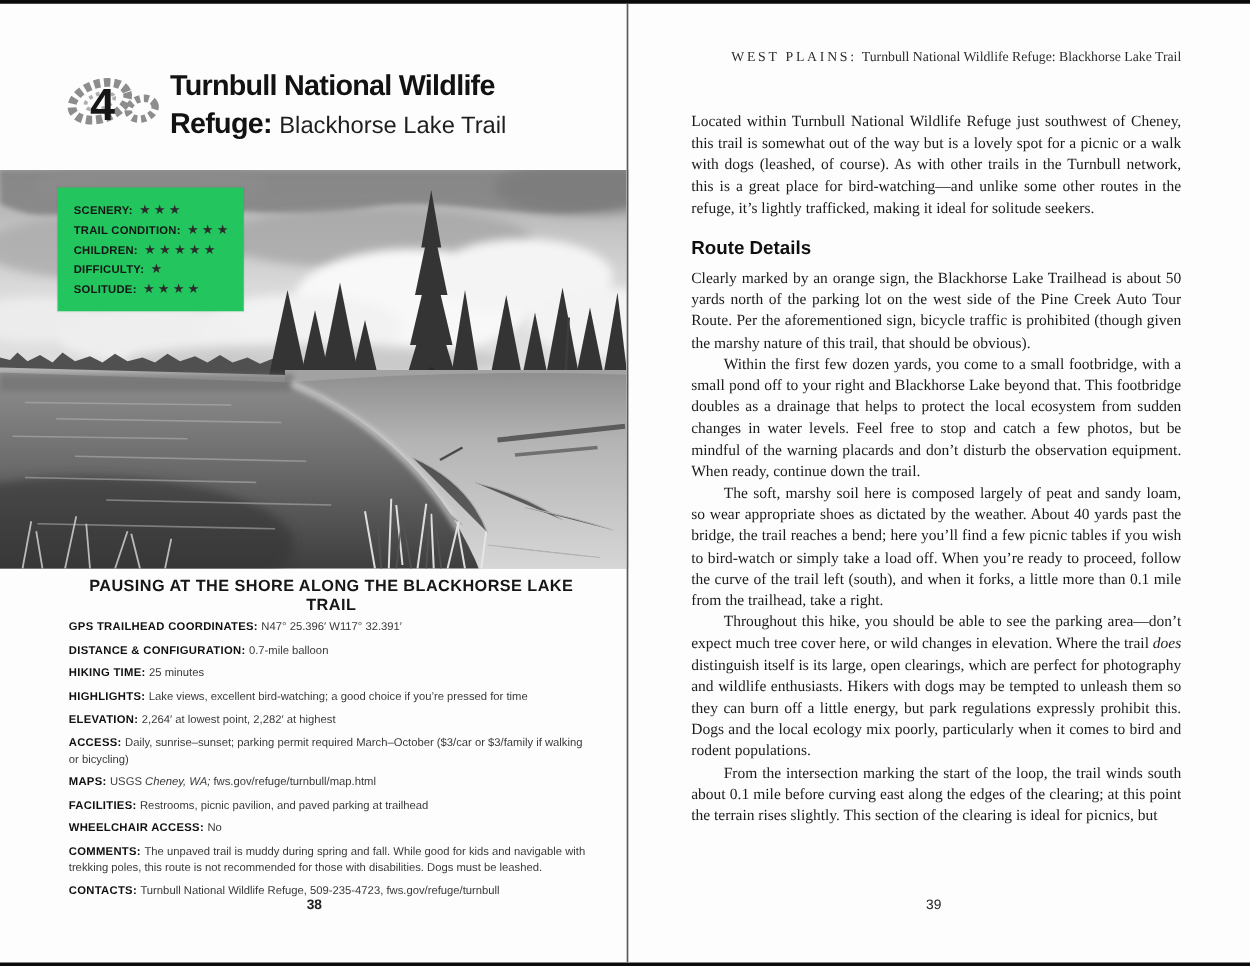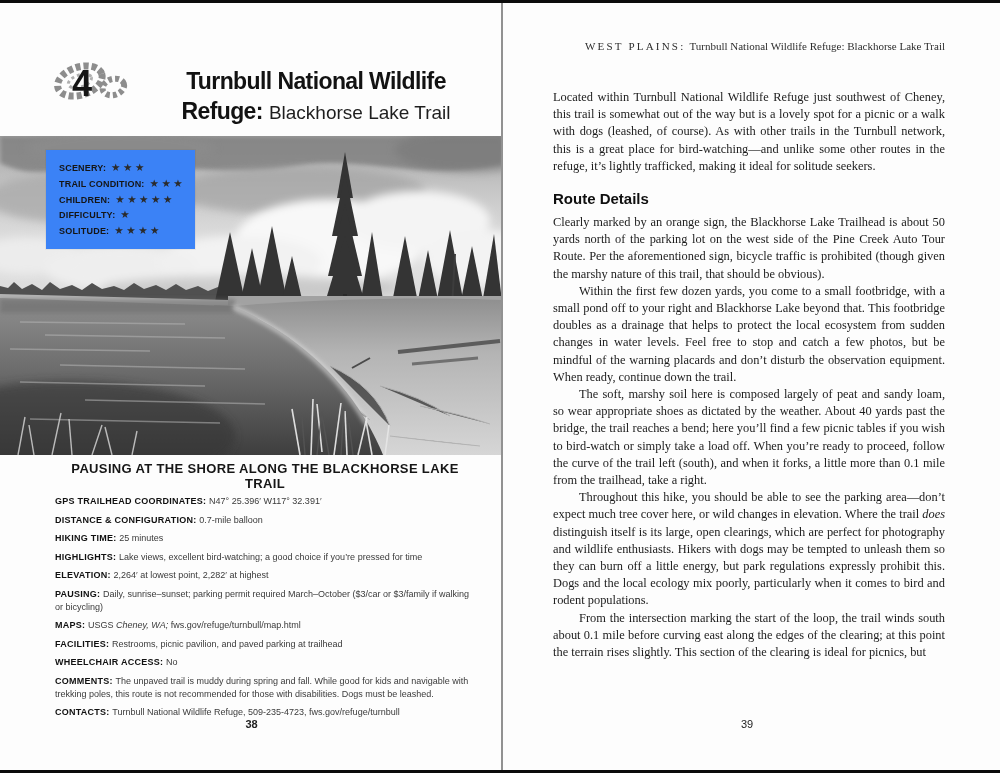--- a/index.html
+++ b/index.html
@@ -14,38 +14,38 @@
     background:#fdfdfd; overflow:hidden;
     border-top:3px solid #0b0b0b; border-bottom:3px solid #0b0b0b;
   }
   .gutter {
     position:absolute; left:501px; top:0; bottom:0; width:2px;
     background:linear-gradient(to right,#c9c9c9,#5a5a5a,#c9c9c9);
   }
 
   
   .bootprint { position:absolute; left:48px; top:50px; width:84px; height:60px; }
-  .trail-title { position:absolute; left:136px; top:63px; width:360px;text-align:center; }
+  .trail-title { position:absolute; left:136px; top:50px; width:360px; }
   .trail-title .line1 {
     font-size:23px; font-weight:bold; letter-spacing:-0.6px;
     color:#121212; line-height:30px; white-space:nowrap;
   }
   .trail-title .line2 { line-height:30px; white-space:nowrap; }
   .trail-title .refuge { font-size:23px; font-weight:bold; letter-spacing:-0.6px; color:#121212; }
   .trail-title .subtitle { font-size:19px; font-weight:normal; color:#1e1e1e; margin-left:6px; }
 
   .photo {
     position:absolute; left:0; top:133px; width:503px; height:319px;
     background:#cfcfcf; overflow:hidden;
   }
   .photo svg { display:block; width:100%; height:100%; }
 
   .ratings-box {
     position:absolute; left:46px; top:147px; width:149px;
-    background:#3b82f6; padding:11px 12px 9px 13px;
+    background:#22c55e; padding:11px 12px 9px 13px;
     box-shadow:0 0 0 1px rgba(0,0,0,0.04);
   }
   .rating-row { display:flex; align-items:baseline; height:15.8px; white-space:nowrap; }
   .rating-label { font-size:9px; font-weight:bold; letter-spacing:0.2px; color:#151515; }
   .rating-stars { font-size:10.5px; letter-spacing:2.5px; color:#2b2b2b; margin-left:5px; }
 
   .photo-caption {
     position:absolute; left:55px; top:458px; width:420px;
     font-size:13px; font-weight:bold; letter-spacing:0.35px; color:#161616;text-align:center;
   }
@@ -262,21 +262,21 @@
       </div>
 
     <div class="photo-caption">PAUSING AT THE SHORE ALONG THE BLACKHORSE LAKE TRAIL</div>
 
     <div class="details">
         <div class="detail-row"><span class="detail-label">GPS TRAILHEAD COORDINATES: </span><span class="detail-value">N47° 25.396′ W117° 32.391′</span></div>
         <div class="detail-row"><span class="detail-label">DISTANCE &amp; CONFIGURATION: </span><span class="detail-value">0.7-mile balloon</span></div>
         <div class="detail-row"><span class="detail-label">HIKING TIME: </span><span class="detail-value">25 minutes</span></div>
         <div class="detail-row"><span class="detail-label">HIGHLIGHTS: </span><span class="detail-value">Lake views, excellent bird-watching; a good choice if you’re pressed for time</span></div>
         <div class="detail-row"><span class="detail-label">ELEVATION: </span><span class="detail-value">2,264′ at lowest point, 2,282′ at highest</span></div>
-        <div class="detail-row"><span class="detail-label">PAUSING: </span><span class="detail-value">Daily, sunrise–sunset; parking permit required March–October ($3/car or $3/family if walking or bicycling)</span></div>
+        <div class="detail-row"><span class="detail-label">ACCESS: </span><span class="detail-value">Daily, sunrise–sunset; parking permit required March–October ($3/car or $3/family if walking or bicycling)</span></div>
         <div class="detail-row"><span class="detail-label">MAPS: </span><span class="detail-value">USGS <i>Cheney, WA;</i> fws.gov/refuge/turnbull/map.html</span></div>
         <div class="detail-row"><span class="detail-label">FACILITIES: </span><span class="detail-value">Restrooms, picnic pavilion, and paved parking at trailhead</span></div>
         <div class="detail-row"><span class="detail-label">WHEELCHAIR ACCESS: </span><span class="detail-value">No</span></div>
         <div class="detail-row"><span class="detail-label">COMMENTS: </span><span class="detail-value">The unpaved trail is muddy during spring and fall. While good for kids and navigable with trekking poles, this route is not recommended for those with disabilities. Dogs must be leashed.</span></div>
         <div class="detail-row"><span class="detail-label">CONTACTS: </span><span class="detail-value">Turnbull National Wildlife Refuge, 509-235-4723, fws.gov/refuge/turnbull</span></div>
       </div>
 
     <div class="page-num left">38</div>
   </div>
 

